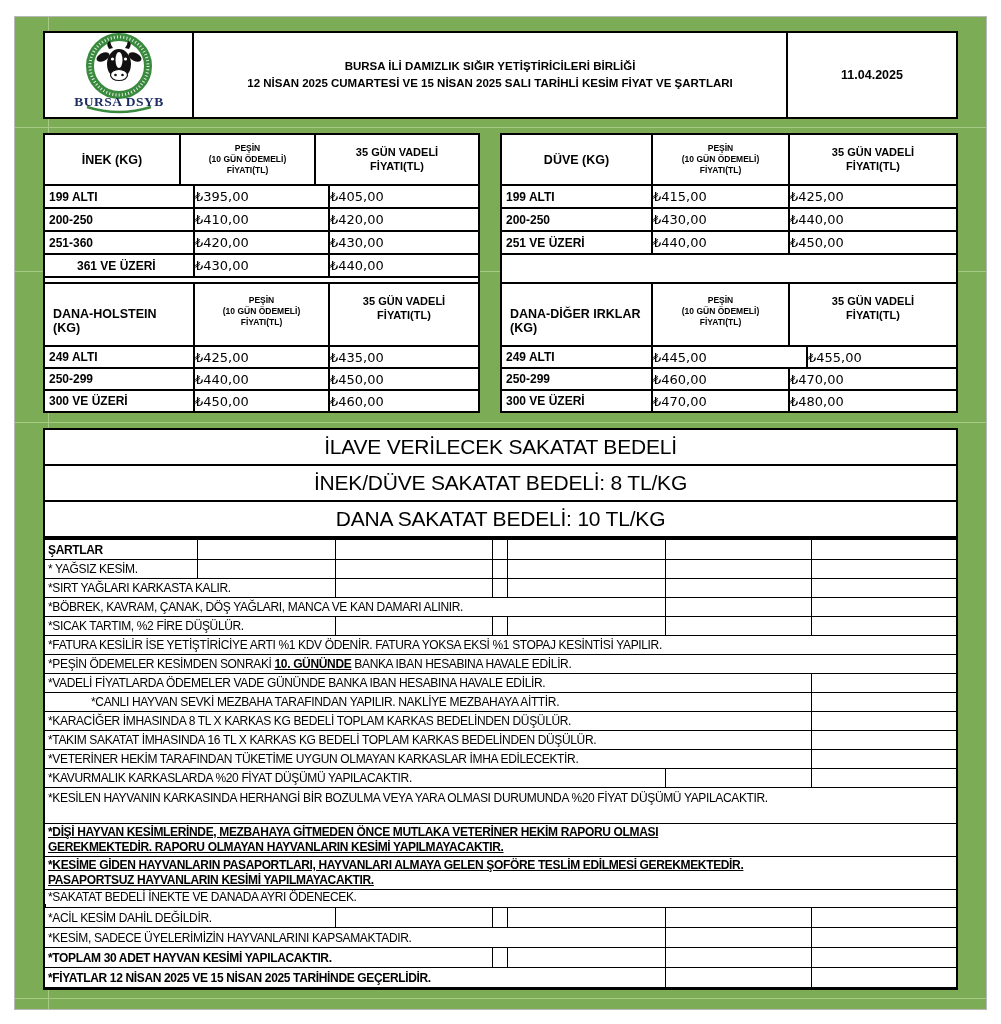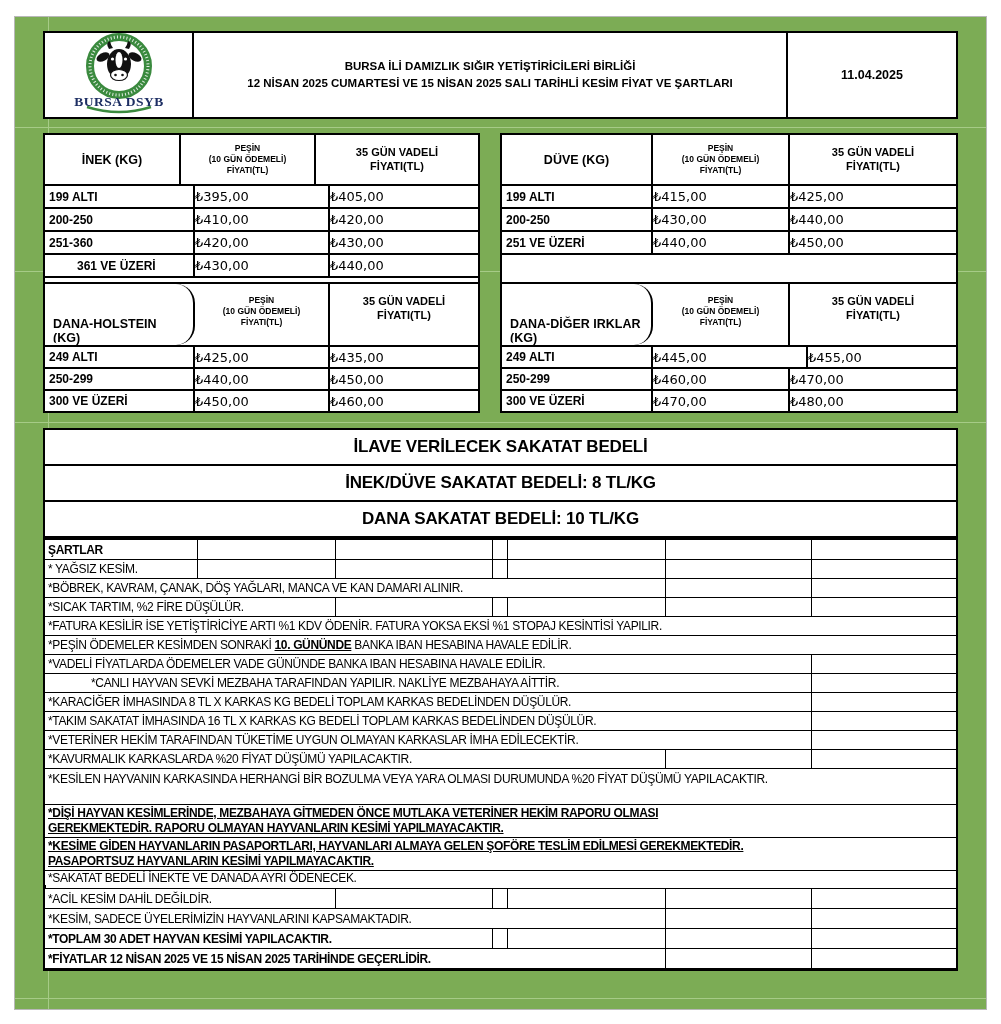--- a/index.html
+++ b/index.html
@@ -28,30 +28,30 @@
   #price-right{left:500px;width:458px;}
   .ptable{position:absolute;left:0;width:100%;box-sizing:border-box;
           border-top:2px solid #000;border-bottom:2px solid #000;background:#fff;}
   .prow{display:flex;box-sizing:border-box;border-top:2px solid #000;}
   .prow:first-child{border-top:none;}
   .pcell{box-sizing:border-box;border-right:2px solid #000;display:flex;align-items:center;overflow:hidden;justify-content:center;}
   .pcell:last-child{border-right:none;}
   .plabel-h{font-weight:bold;font-size:12.5px;justify-content:center;text-align:center;white-space:pre-line;}
   .pcash-h{font-weight:bold;font-size:8.5px;line-height:1.3;justify-content:center;text-align:center;white-space:pre-line;}
   .pcredit-h{font-weight:bold;font-size:11px;line-height:1.25;justify-content:center;text-align:center;white-space:pre-line;}
-  .tall .plabel-h{justify-content:flex-start;align-items:flex-end;text-align:left;padding:12px 0 0 8px;border-radius:19px;}
+  .tall .plabel-h{justify-content:flex-start;align-items:center;text-align:left;padding:12px 0 0 8px;}
   .tall .pcash-h,.tall .pcredit-h{align-items:flex-start;padding-top:11px;}
   .prange{font-weight:bold;font-size:12px;padding-left:4px;}
   .pprice{justify-content:center;font-size:13px;font-family:"DejaVu Sans",sans-serif;}
 
   
   #ilave{left:43px;top:428px;width:915px;height:110px;border:2px solid #000;background:#fff;
          display:flex;flex-direction:column;}
   .ilave-row{flex:1;border-top:2px solid #000;display:flex;align-items:center;justify-content:center;
-             font-weight:bold;font-size:17px;letter-spacing:-0.2px;}
+             font-weight:normal;font-size:21px;letter-spacing:-0.2px;}
   .ilave-row:first-child{border-top:none;}
 
   
   #sartlar{left:43px;top:538px;width:915px;background:#fff;border:2px solid #000;border-bottom-width:3px;}
   .cond-row{display:flex;box-sizing:border-box;border-top:1.5px solid #000;align-items:stretch;}
   .cond-row:first-child{border-top:none;}
   .cond-main{display:flex;align-items:center;padding-left:3px;box-sizing:border-box;overflow:hidden;}
   .cond-cell{box-sizing:border-box;border-left:1.5px solid #000;}
   .cond-text{font-size:12px;letter-spacing:-0.35px;white-space:nowrap;}
   .cond-bold{font-weight:bold;}
@@ -314,20 +314,30 @@
         <span class="cond-text">* YAĞSIZ KESİM.</span>
       </div>
       <div class="cond-cell" style="width: 138px;"></div>
       <div class="cond-cell" style="width: 157px;"></div>
       <div class="cond-cell" style="width: 15px;"></div>
       <div class="cond-cell" style="width: 158px;"></div>
       <div class="cond-cell" style="width: 146px;"></div>
       <div class="cond-cell" style="width: 149px; flex: 1 1 0%;"></div>
     </div>
     <div class="cond-row" style="height: 19px;">
+      <div class="cond-main" style="width: 290px;">
+        <span class="cond-text">*SIRT YAĞLARI KARKASTA KALIR.</span>
+      </div>
+      <div class="cond-cell" style="width: 157px;"></div>
+      <div class="cond-cell" style="width: 15px;"></div>
+      <div class="cond-cell" style="width: 158px;"></div>
+      <div class="cond-cell" style="width: 146px;"></div>
+      <div class="cond-cell" style="width: 149px; flex: 1 1 0%;"></div>
+    </div>
+    <div class="cond-row" style="height: 19px;">
       <div class="cond-main" style="width: 620px;">
         <span class="cond-text">*BÖBREK, KAVRAM, ÇANAK, DÖŞ YAĞLARI, MANCA VE KAN DAMARI ALINIR.</span>
       </div>
       <div class="cond-cell" style="width: 146px;"></div>
       <div class="cond-cell" style="width: 149px; flex: 1 1 0%;"></div>
     </div>
     <div class="cond-row" style="height: 19px;">
       <div class="cond-main" style="width: 290px;">
         <span class="cond-text">*SICAK TARTIM, %2 FİRE DÜŞÜLÜR.</span>
       </div>

